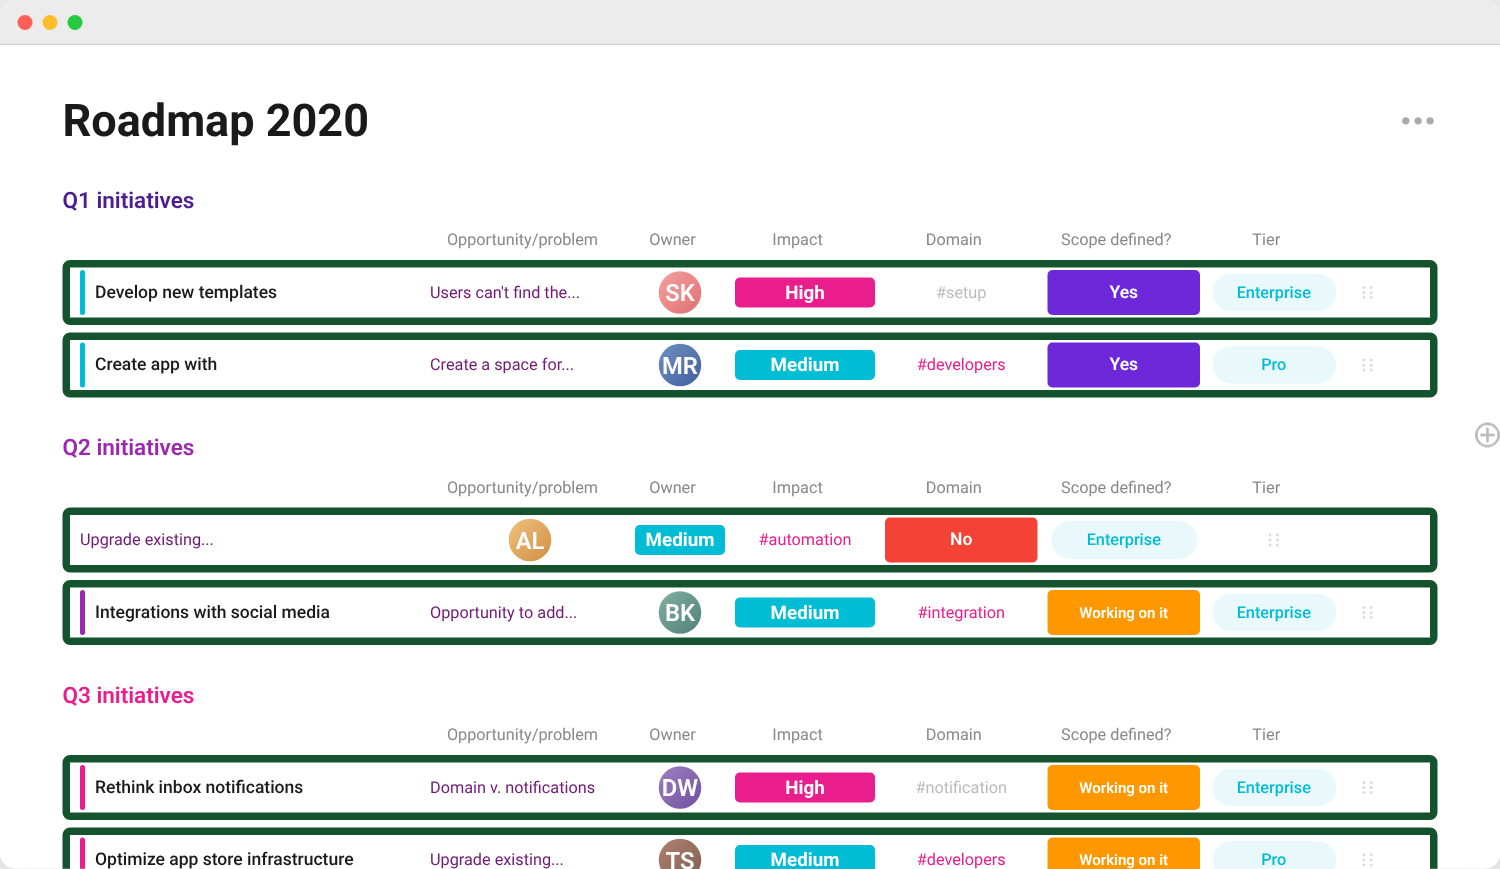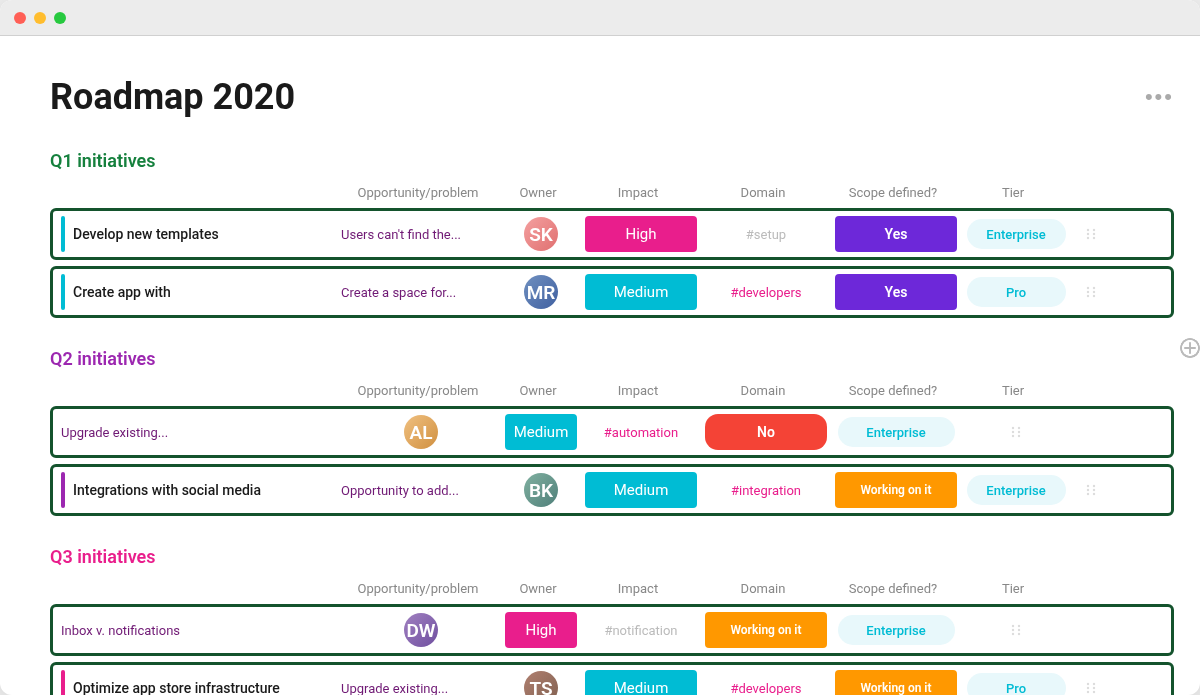--- a/index.html
+++ b/index.html
@@ -31,21 +31,21 @@
       gap: 8px;
       flex-shrink: 0;
     }
     .dot { width: 12px; height: 12px; border-radius: 50%; }
     .dot-red { background: #ff5f56; }
     .dot-yellow { background: #ffbd2e; }
     .dot-green { background: #27c93f; }
     .content {
       flex: 1;
       overflow-y: auto;
-      padding: 40px 26px 30px 50px;
+      padding: 40px 50px 30px 50px;
     }
     .page-header {
       display: flex;
       justify-content: space-between;
       align-items: center;
       margin-bottom: 32px;
     }
     .page-title {
       font-size: 36px;
       font-weight: 700;
@@ -65,21 +65,21 @@
     .section-header-row {
       display: flex;
       align-items: center;
       margin-bottom: 10px;
       position: relative;
     }
     .section-title {
       font-size: 18px;
       font-weight: 600;
     }
-    .section-title-q1 { color: #15803d; }
+    .section-title-q1 { color: #4c1d95; }
     .section-title-q2 { color: #9c27b0; }
     .section-title-q3 { color: #e91e8c; }
     .columns-row {
       display: grid;
       grid-template-columns: 280px 160px 80px 120px 130px 130px 110px 40px;
       align-items: center;
       padding: 4px 8px;
       margin-bottom: 4px;
     }
     .col-label {
@@ -100,21 +100,21 @@
       position: absolute;
       right: 0;
       top: 50%;
       transform: translateY(-50%);
     }
     .table-row {
       display: grid;
       grid-template-columns: 280px 160px 80px 120px 130px 130px 110px 40px;
       align-items: center;
       background: #fff;
-      border: 3px solid #14532d;
+      border: 6px solid #14532d;
       border-radius: 6px;
       margin-bottom: 6px;
       padding: 0 8px;
       min-height: 52px;
     }
     .row-name {
       font-size: 14px;
       color: #1a1a1a;
       font-weight: 500;
       display: flex;
@@ -154,22 +154,22 @@
     .avatar-face {
       font-size: 19px;
       color: white;
       font-weight: 600;
     }
     .impact-badge {
       display: flex;
       align-items: center;
       justify-content: center;
       border-radius: 4px;
-      height: 36px;
-      font-weight: 400;
+      height: 24px;
+      font-weight: 700;
       font-size: 15px;
       color: #fff;
       margin: 0 4px;
     }
     .impact-high { background: #e91e8c; }
     .impact-medium { background: #00bcd4; }
     .domain-text {
       font-size: 13px;
       text-align: center;
     }
@@ -180,21 +180,21 @@
       align-items: center;
       justify-content: center;
       border-radius: 4px;
       height: 36px;
       font-weight: 600;
       font-size: 14px;
       color: #fff;
       margin: 0 4px;
     }
     .scope-green { background: #6d28d9; }
-    .scope-red { background: #f44336; border-radius: 13px; }
+    .scope-red { background: #f44336; }
     .scope-orange { background: #ff9800; }
     .tier-badge {
       display: flex;
       align-items: center;
       justify-content: center;
       border-radius: 20px;
       height: 30px;
       font-size: 13px;
       font-weight: 500;
       color: #00bcd4;
@@ -412,21 +412,25 @@
               <button class="add-btn">
                 <svg width="20" height="20" viewBox="0 0 20 20" fill="none" xmlns="http://www.w3.org/2000/svg">
                   <circle cx="10" cy="10" r="9" stroke="#bbb" stroke-width="1.5"></circle>
                   <line x1="10" y1="5" x2="10" y2="15" stroke="#bbb" stroke-width="1.5" stroke-linecap="round"></line>
                   <line x1="5" y1="10" x2="15" y2="10" stroke="#bbb" stroke-width="1.5" stroke-linecap="round"></line>
                 </svg>
               </button>
             </div>
           </div>
           <div class="table-row">
-            <div class="row-opp">Inbox v. notifications</div>
+            <div class="row-name">
+              <div class="row-border border-pink"></div>
+              <span>Rethink inbox notifications</span>
+            </div>
+            <div class="row-opp">Domain v. notifications</div>
             <div class="col-center">
               <div class="owner-avatar avatar-5">
                 <span class="avatar-face">DW</span>
               </div>
             </div>
             <div class="col-center">
               <div class="impact-badge impact-high" style="width: 100%;">High</div>
             </div>
             <div class="col-center domain-text domain-gray">#notification</div>
             <div class="col-center">

